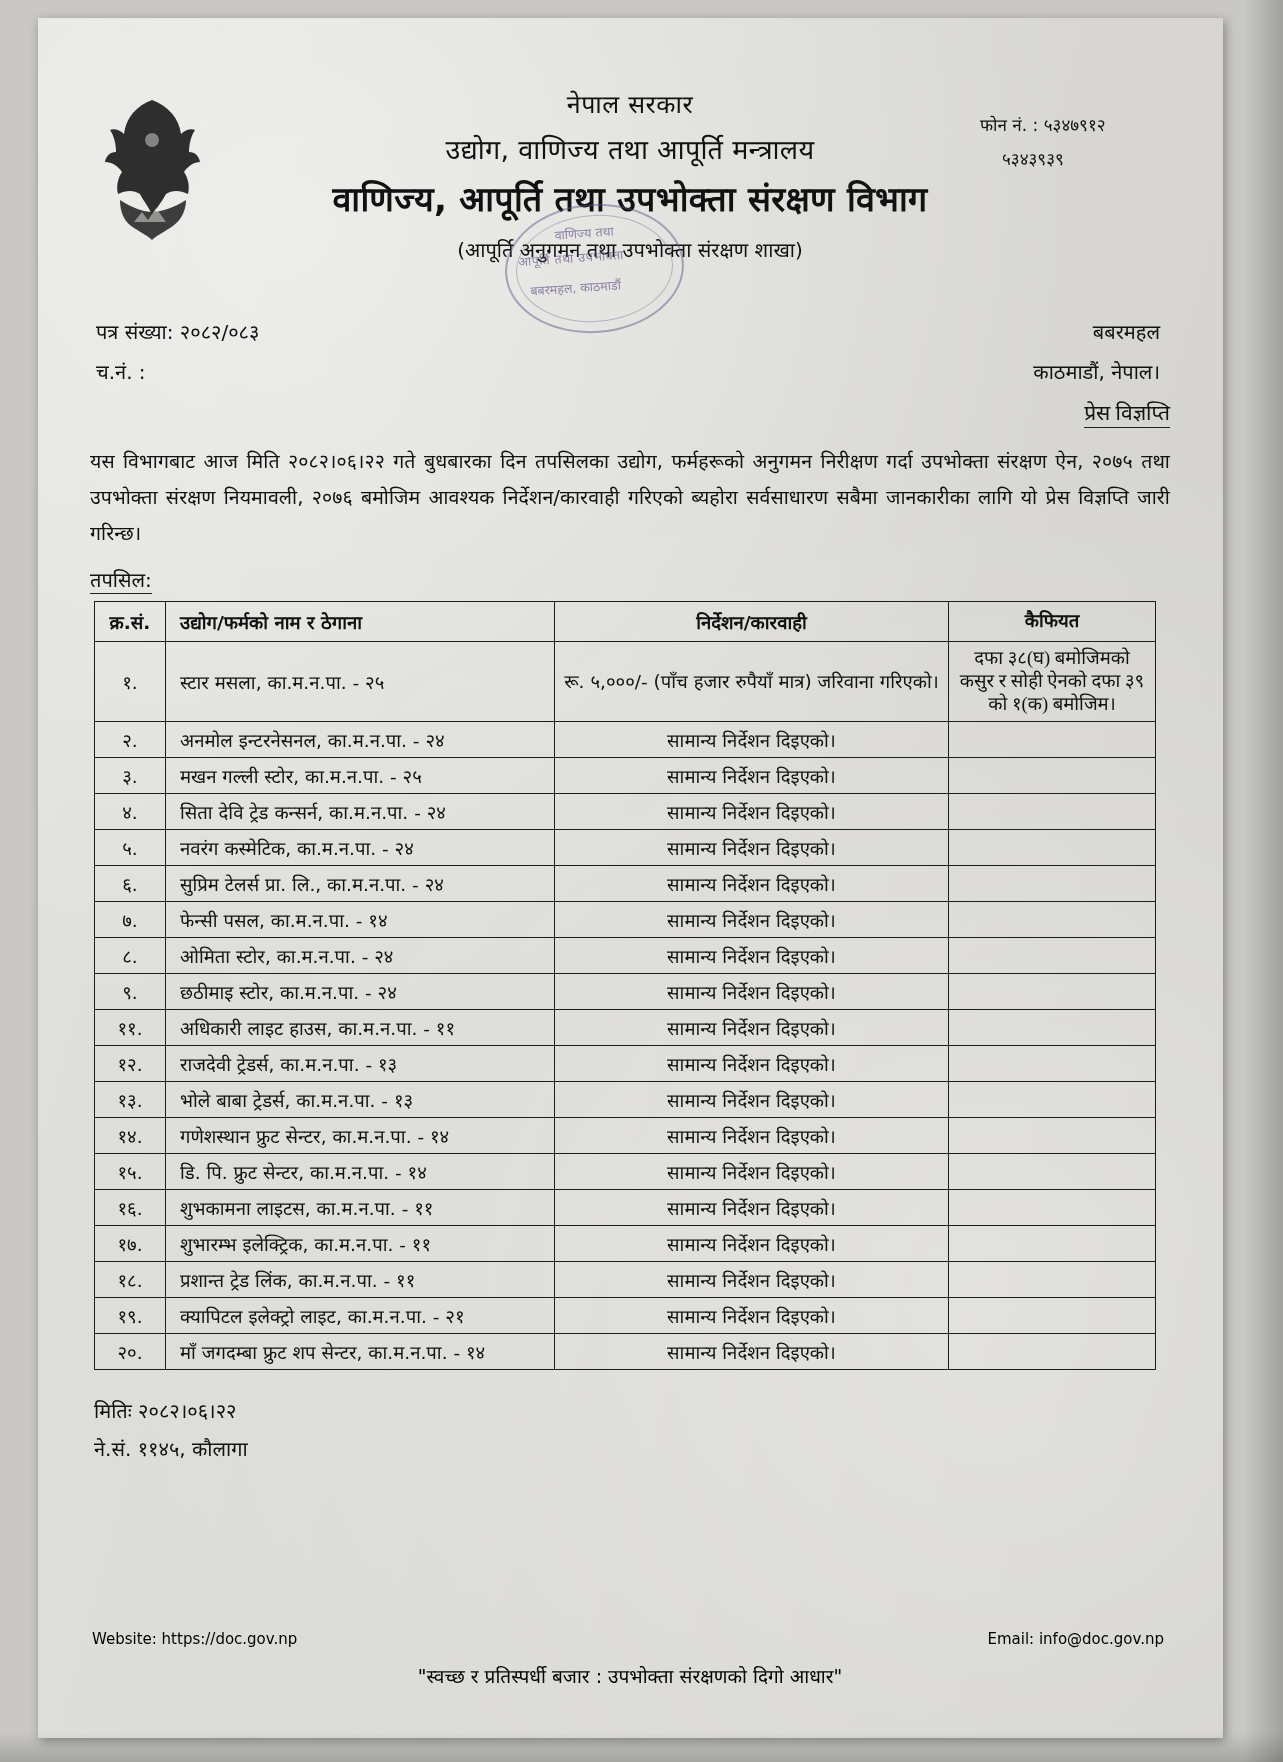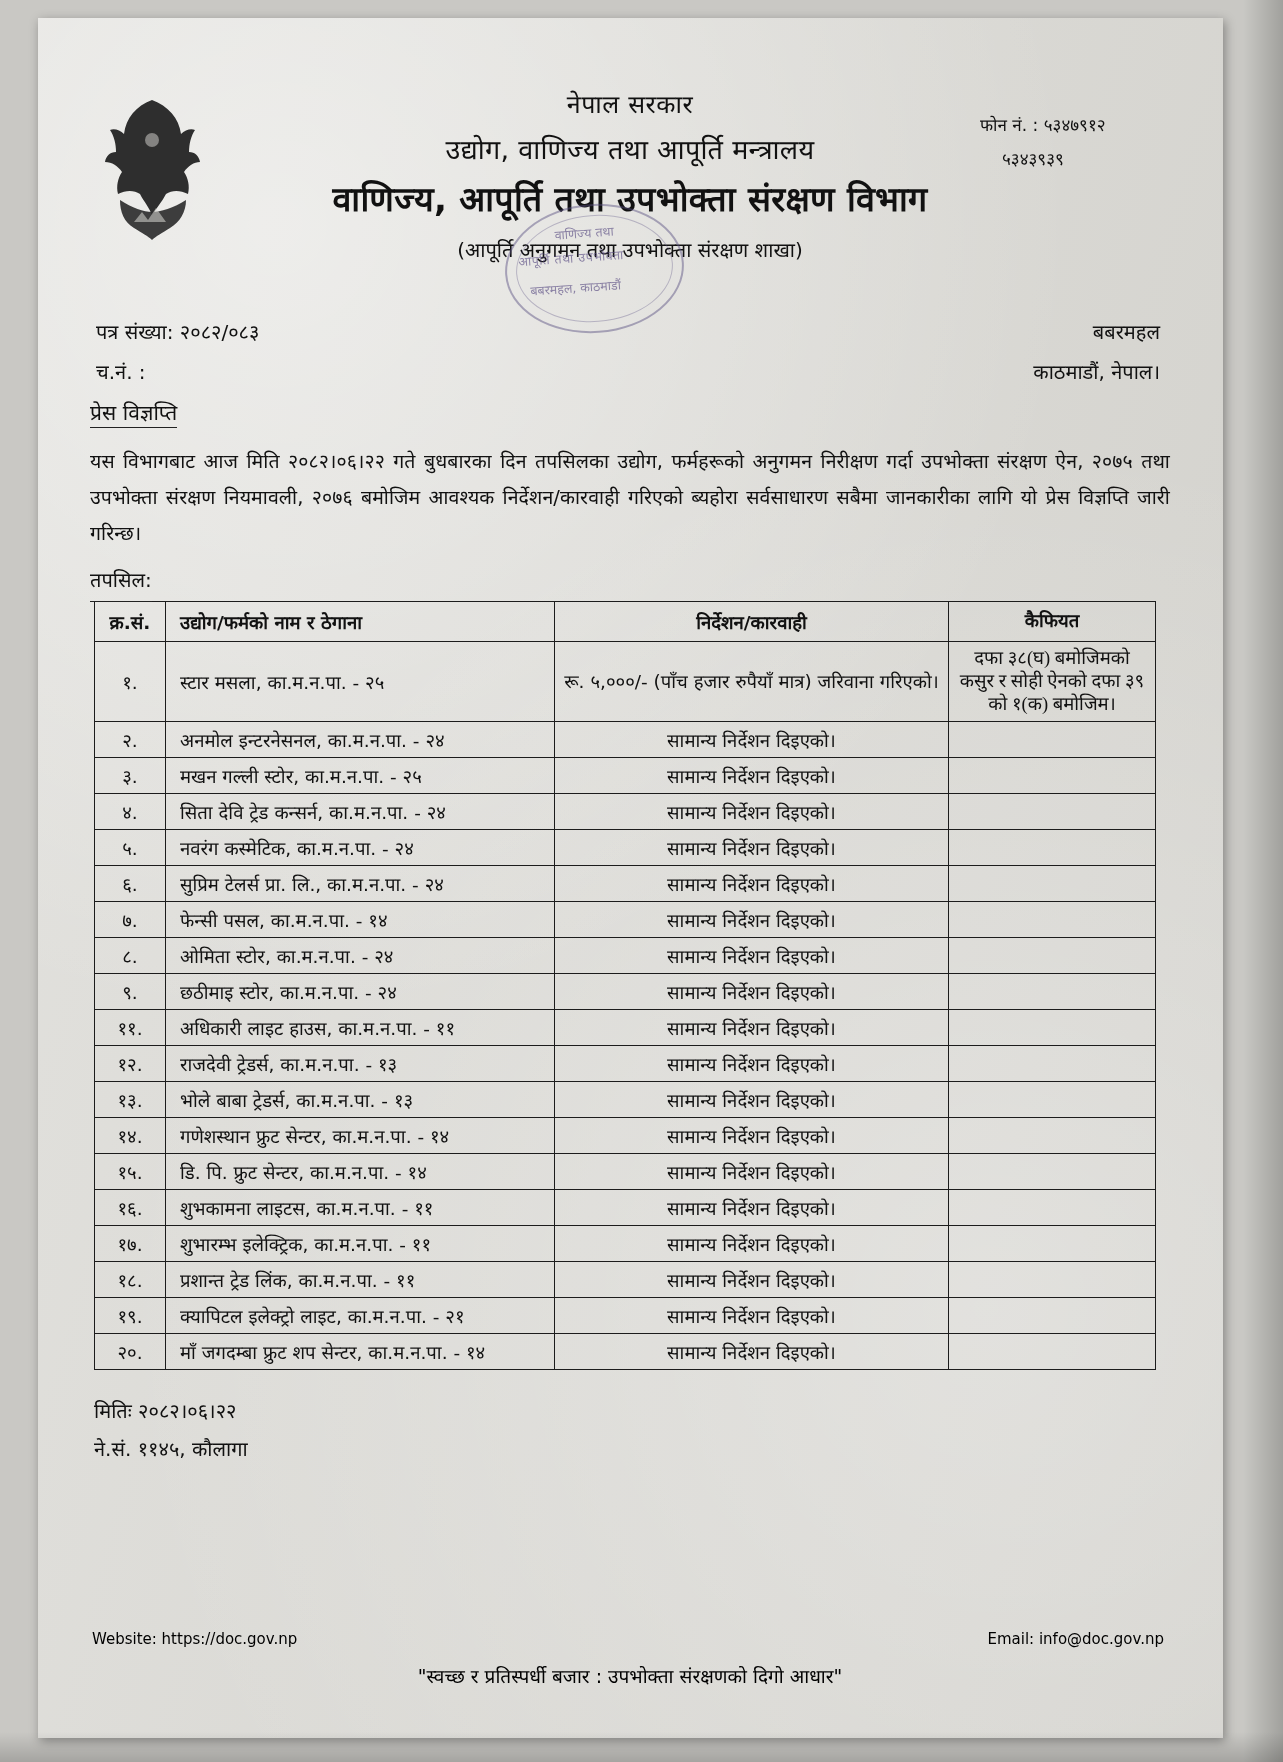--- a/index.html
+++ b/index.html
@@ -115,40 +115,41 @@
   .refrow {
     position: relative;
     margin-top: 36px;
     height: 80px;
     font-size: 20px;
   }
   .refleft { position: absolute; left: 6px; top: 0; line-height: 40px; }
   .refright { position: absolute; right: 10px; top: 0; line-height: 40px; text-align: right;}
 
   .title-press {
-    text-align: left;
+    text-align: right;
     font-size: 21px;
     margin-top: 6px;
     margin-bottom: 18px;
+    font-family: Liberation Serif, serif;
   }
   .title-press span { border-bottom: 1.5px solid #222; padding-bottom: 2px; }
 
   .para {
     font-size: 19.5px;
     line-height: 36px;
     text-align: justify;
     letter-spacing: .1px;
   }
 
   .tapsil {
     font-size: 20px;
     margin-top: 14px;
     margin-bottom: 8px;
   }
-  .tapsil span { border-bottom: 1.5px solid #222; padding-bottom: 9px; }
+  .tapsil span { border-bottom: 1.5px solid #222; padding-bottom: 1px; }
 
   
   table.listing {
     border-collapse: collapse;
     width: 1015px;
     margin-left: 4px;
     table-layout: fixed;
   }
   table.listing th, table.listing td {
     border: 1.2px solid #1c1c1c;

